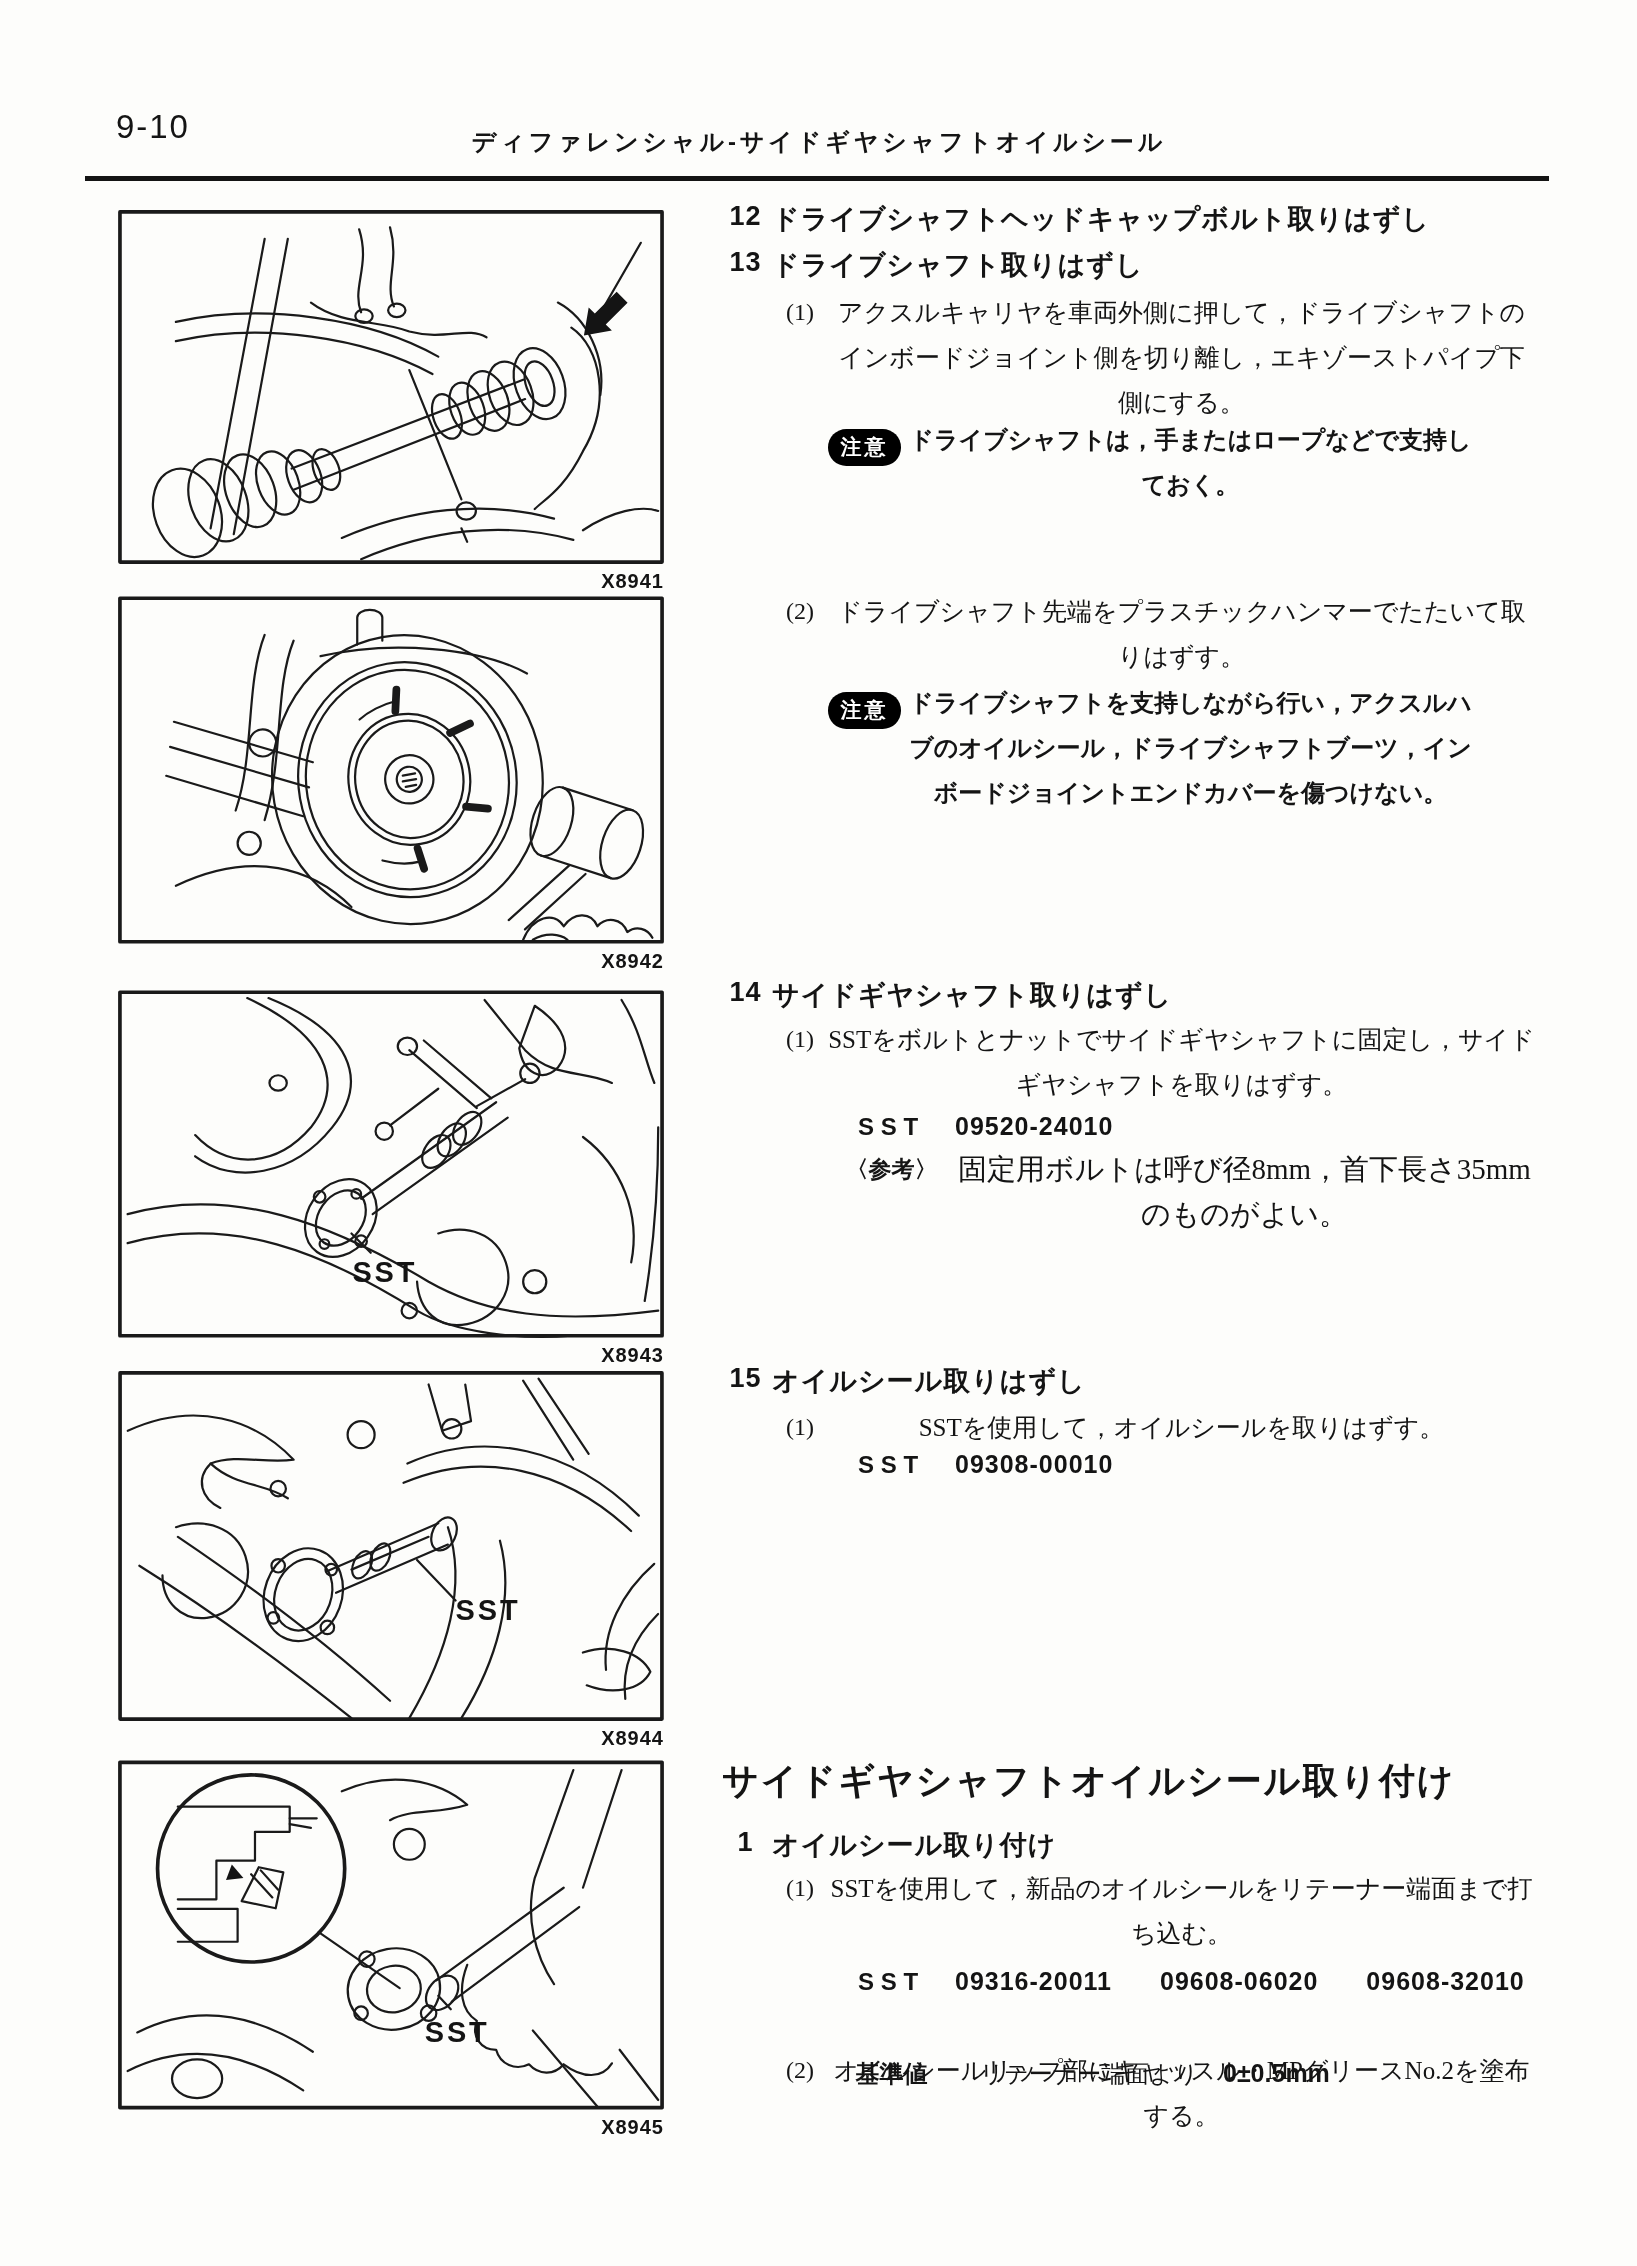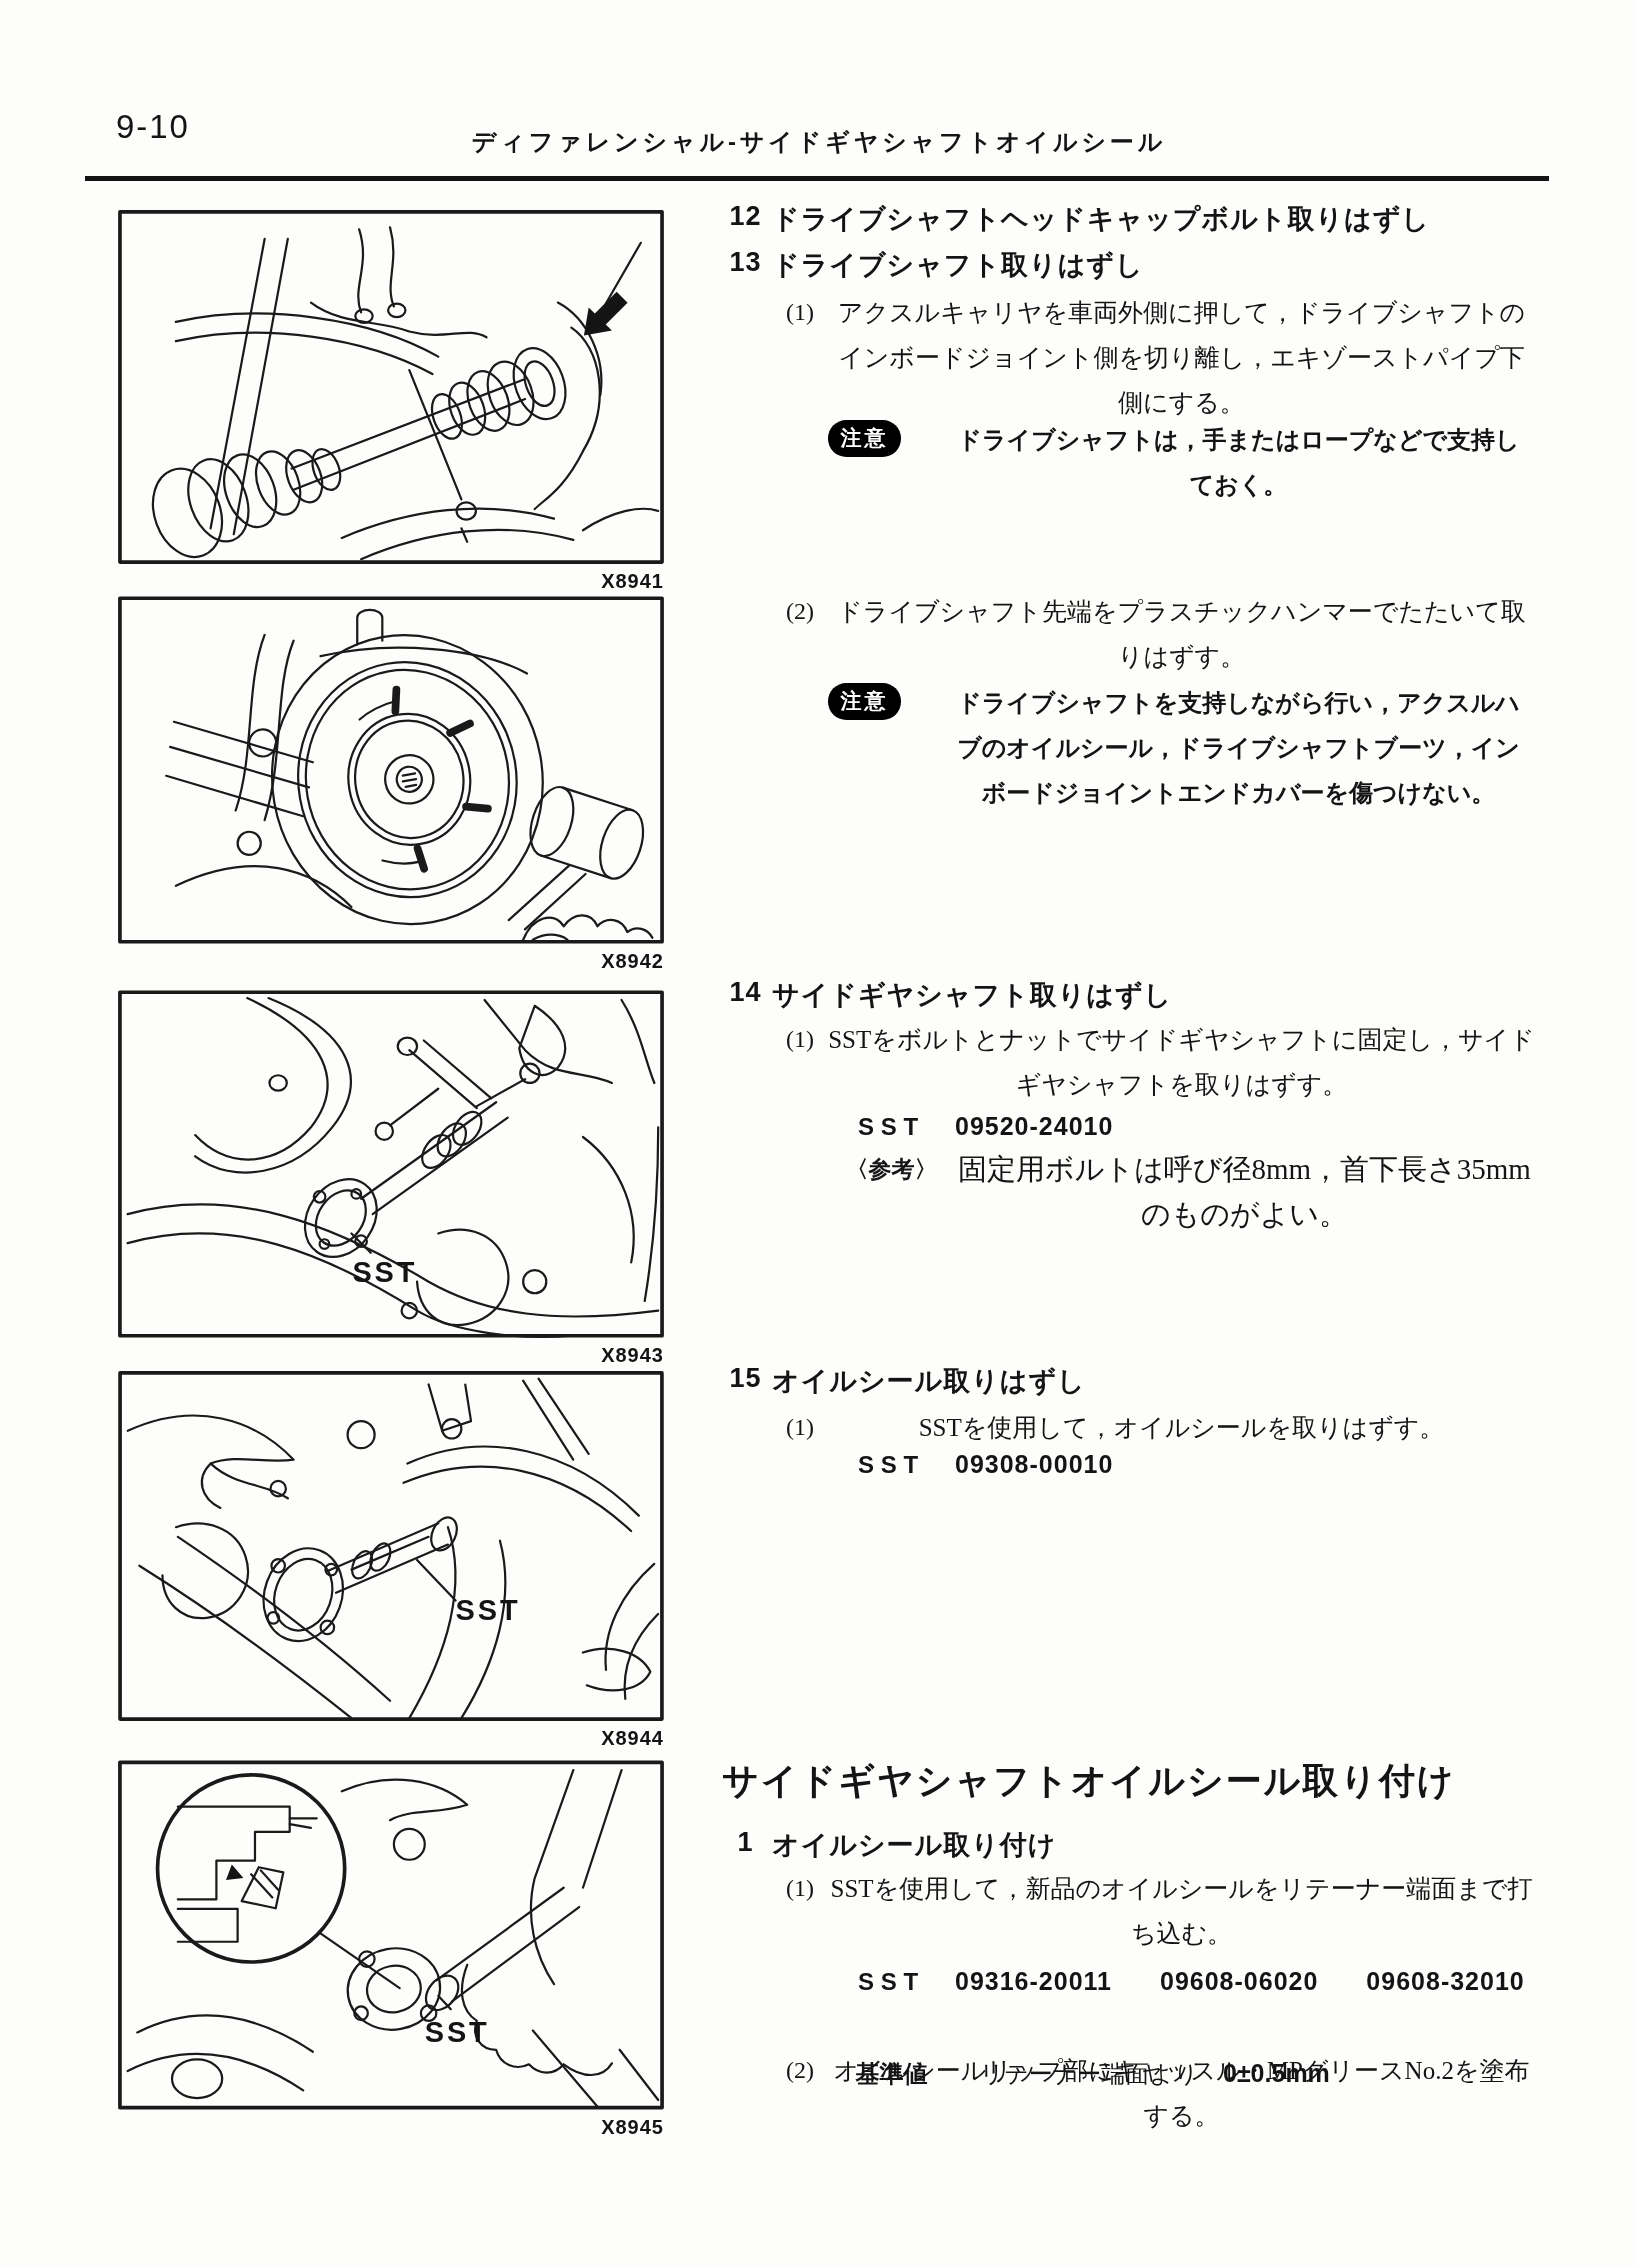--- a/index.html
+++ b/index.html
@@ -36,22 +36,22 @@
   .stephead .n { width:53px; flex:none; }
   .bigtitle { left:722px; font-size:36px; font-weight:bold; letter-spacing:1.9px; }
 
   .sub { left:772px; width:763px; display:flex; font-family:"Liberation Serif", serif;
          font-size:25px; line-height:45px; }
   .sub .n { width:56px; flex:none; font-size:24px; }
   .sub .t { width:707px; }
 
   .noteline { left:828px; display:flex; align-items:flex-start; }
   .badge { background:#000; color:#fff; font-weight:bold; font-size:21px; letter-spacing:2.9px;
-           padding:3.9px 12.6px 4.8px; border-radius:18.3px; flex:none; margin-top:3px; }
-  .notetext { margin-left:48px; width:579px; font-weight:bold; font-size:24px; line-height:45px; }
+           padding:3.9px 12.6px 4.8px; border-radius:18.3px; flex:none; margin-top:12px; }
+  .notetext { width:579px; font-weight:bold; font-size:24px; line-height:45px; }
 
   .sstrow { left:828px; display:flex; align-items:baseline; font-weight:bold; }
   .sstlabel { font-size:24px; letter-spacing:6.8px; width:127px; flex:none; }
   .sstval { font-size:25px; letter-spacing:1px; margin-right:48px; }
 
   .refrow { left:828px; display:flex; }
   .reflabel { font-weight:bold; font-size:23px; width:127px; flex:none; line-height:45px; }
   .reftext { width:579px; font-family:"Liberation Serif", serif; font-size:29px; line-height:45px; }
 
   .stdrow { left:828px; display:flex; align-items:baseline; }

